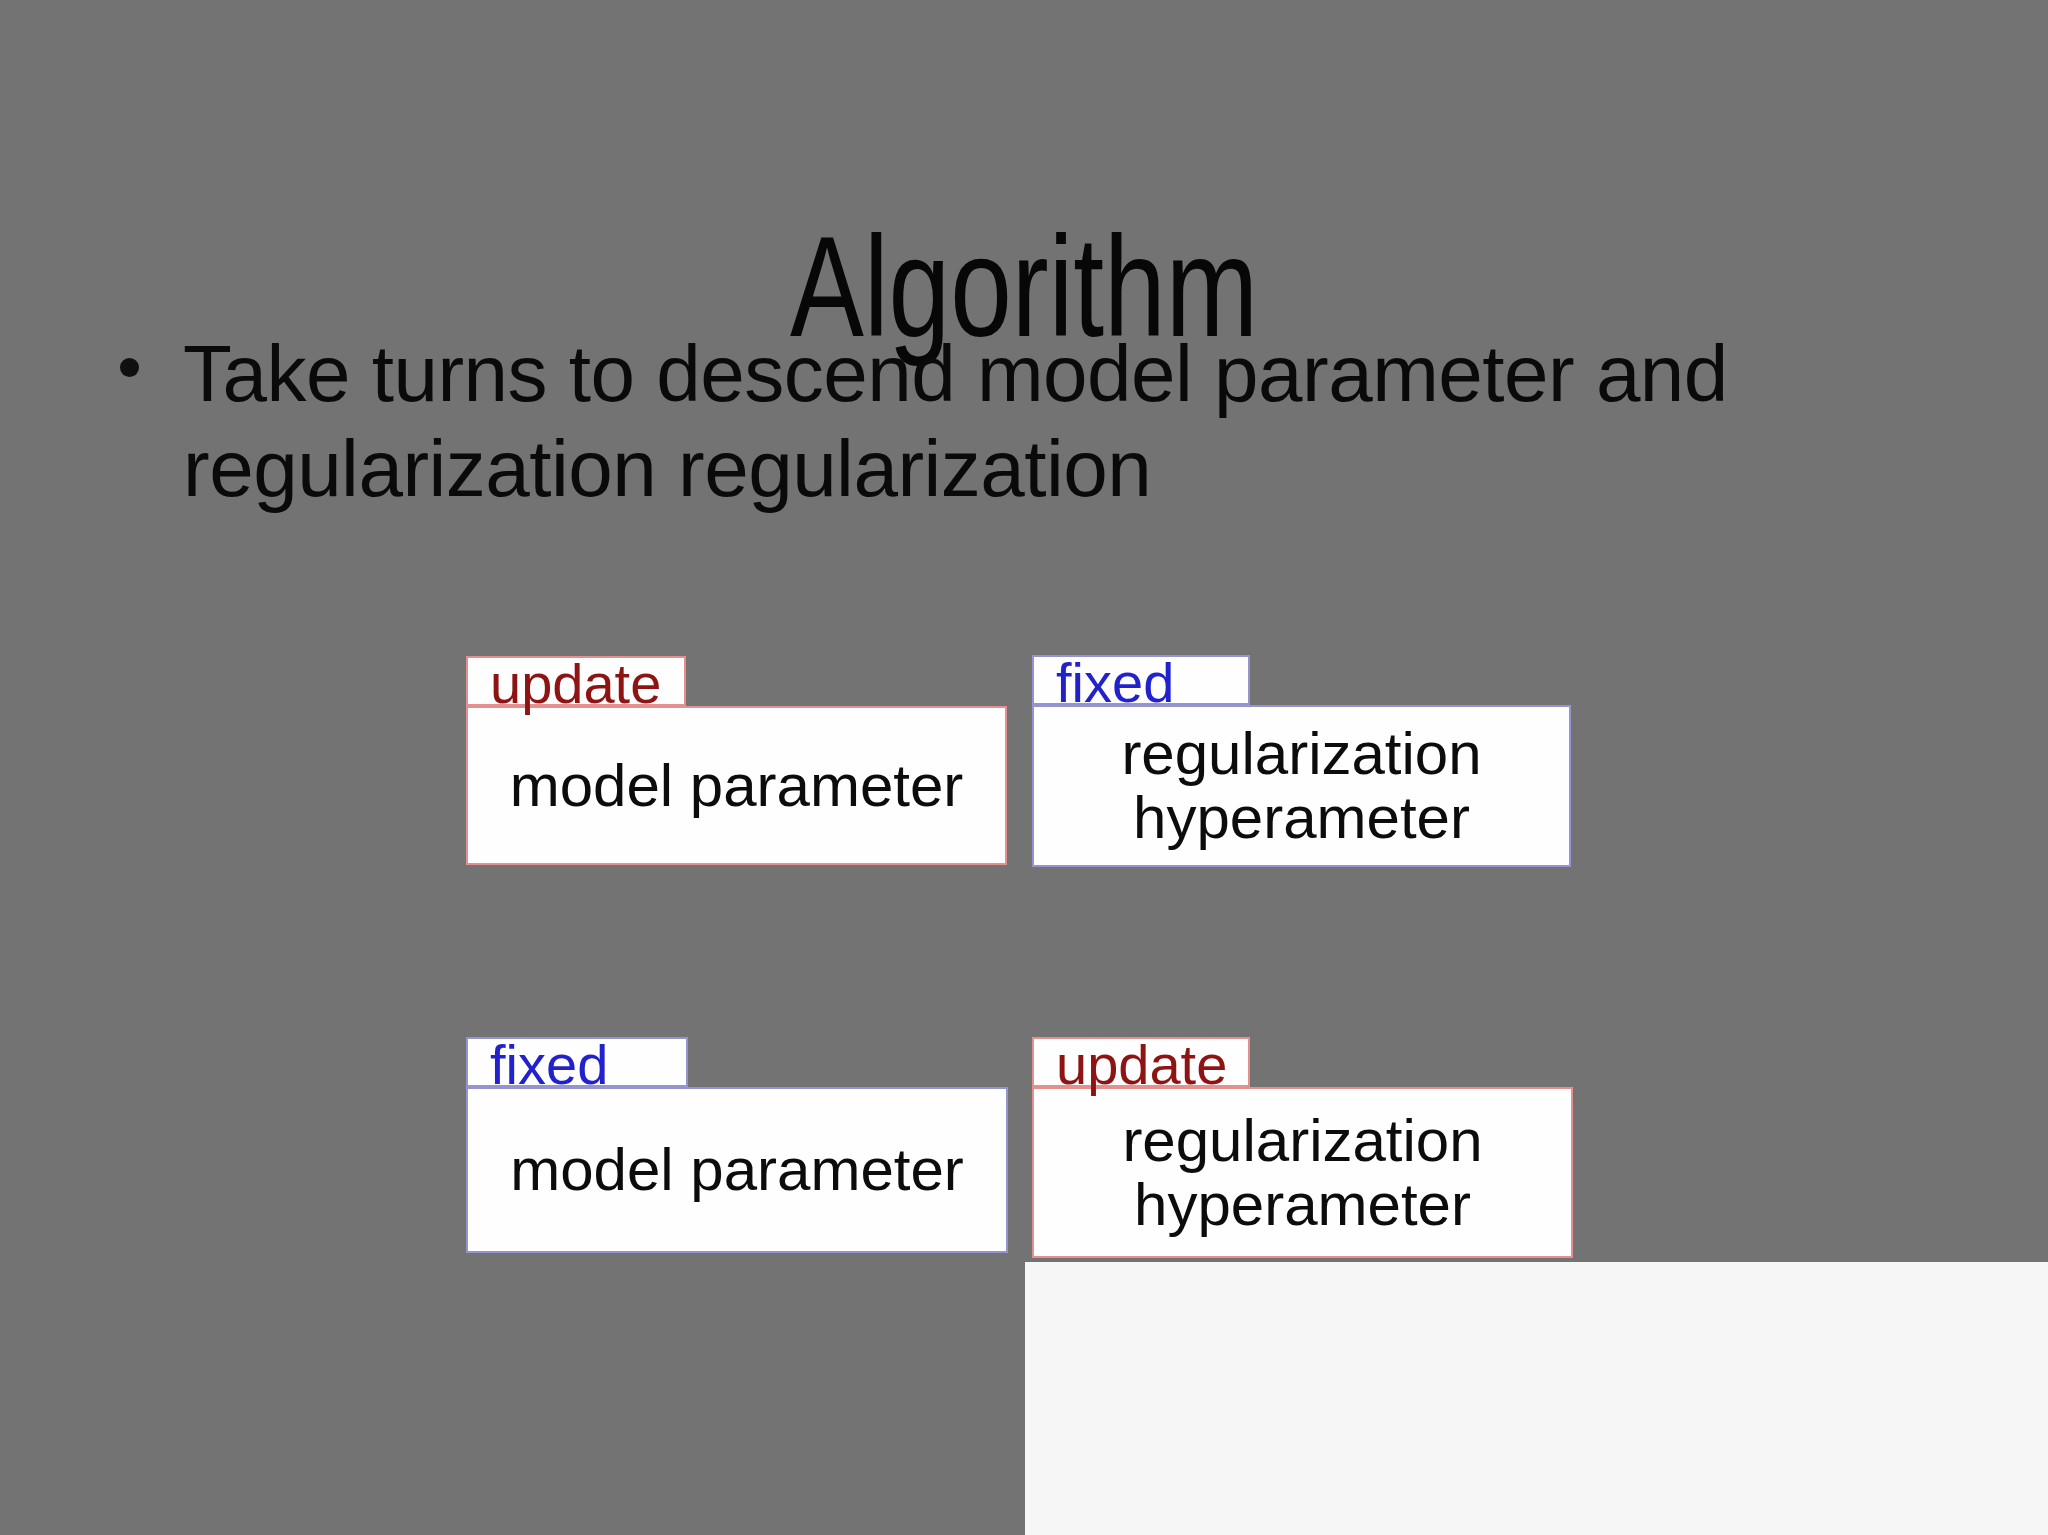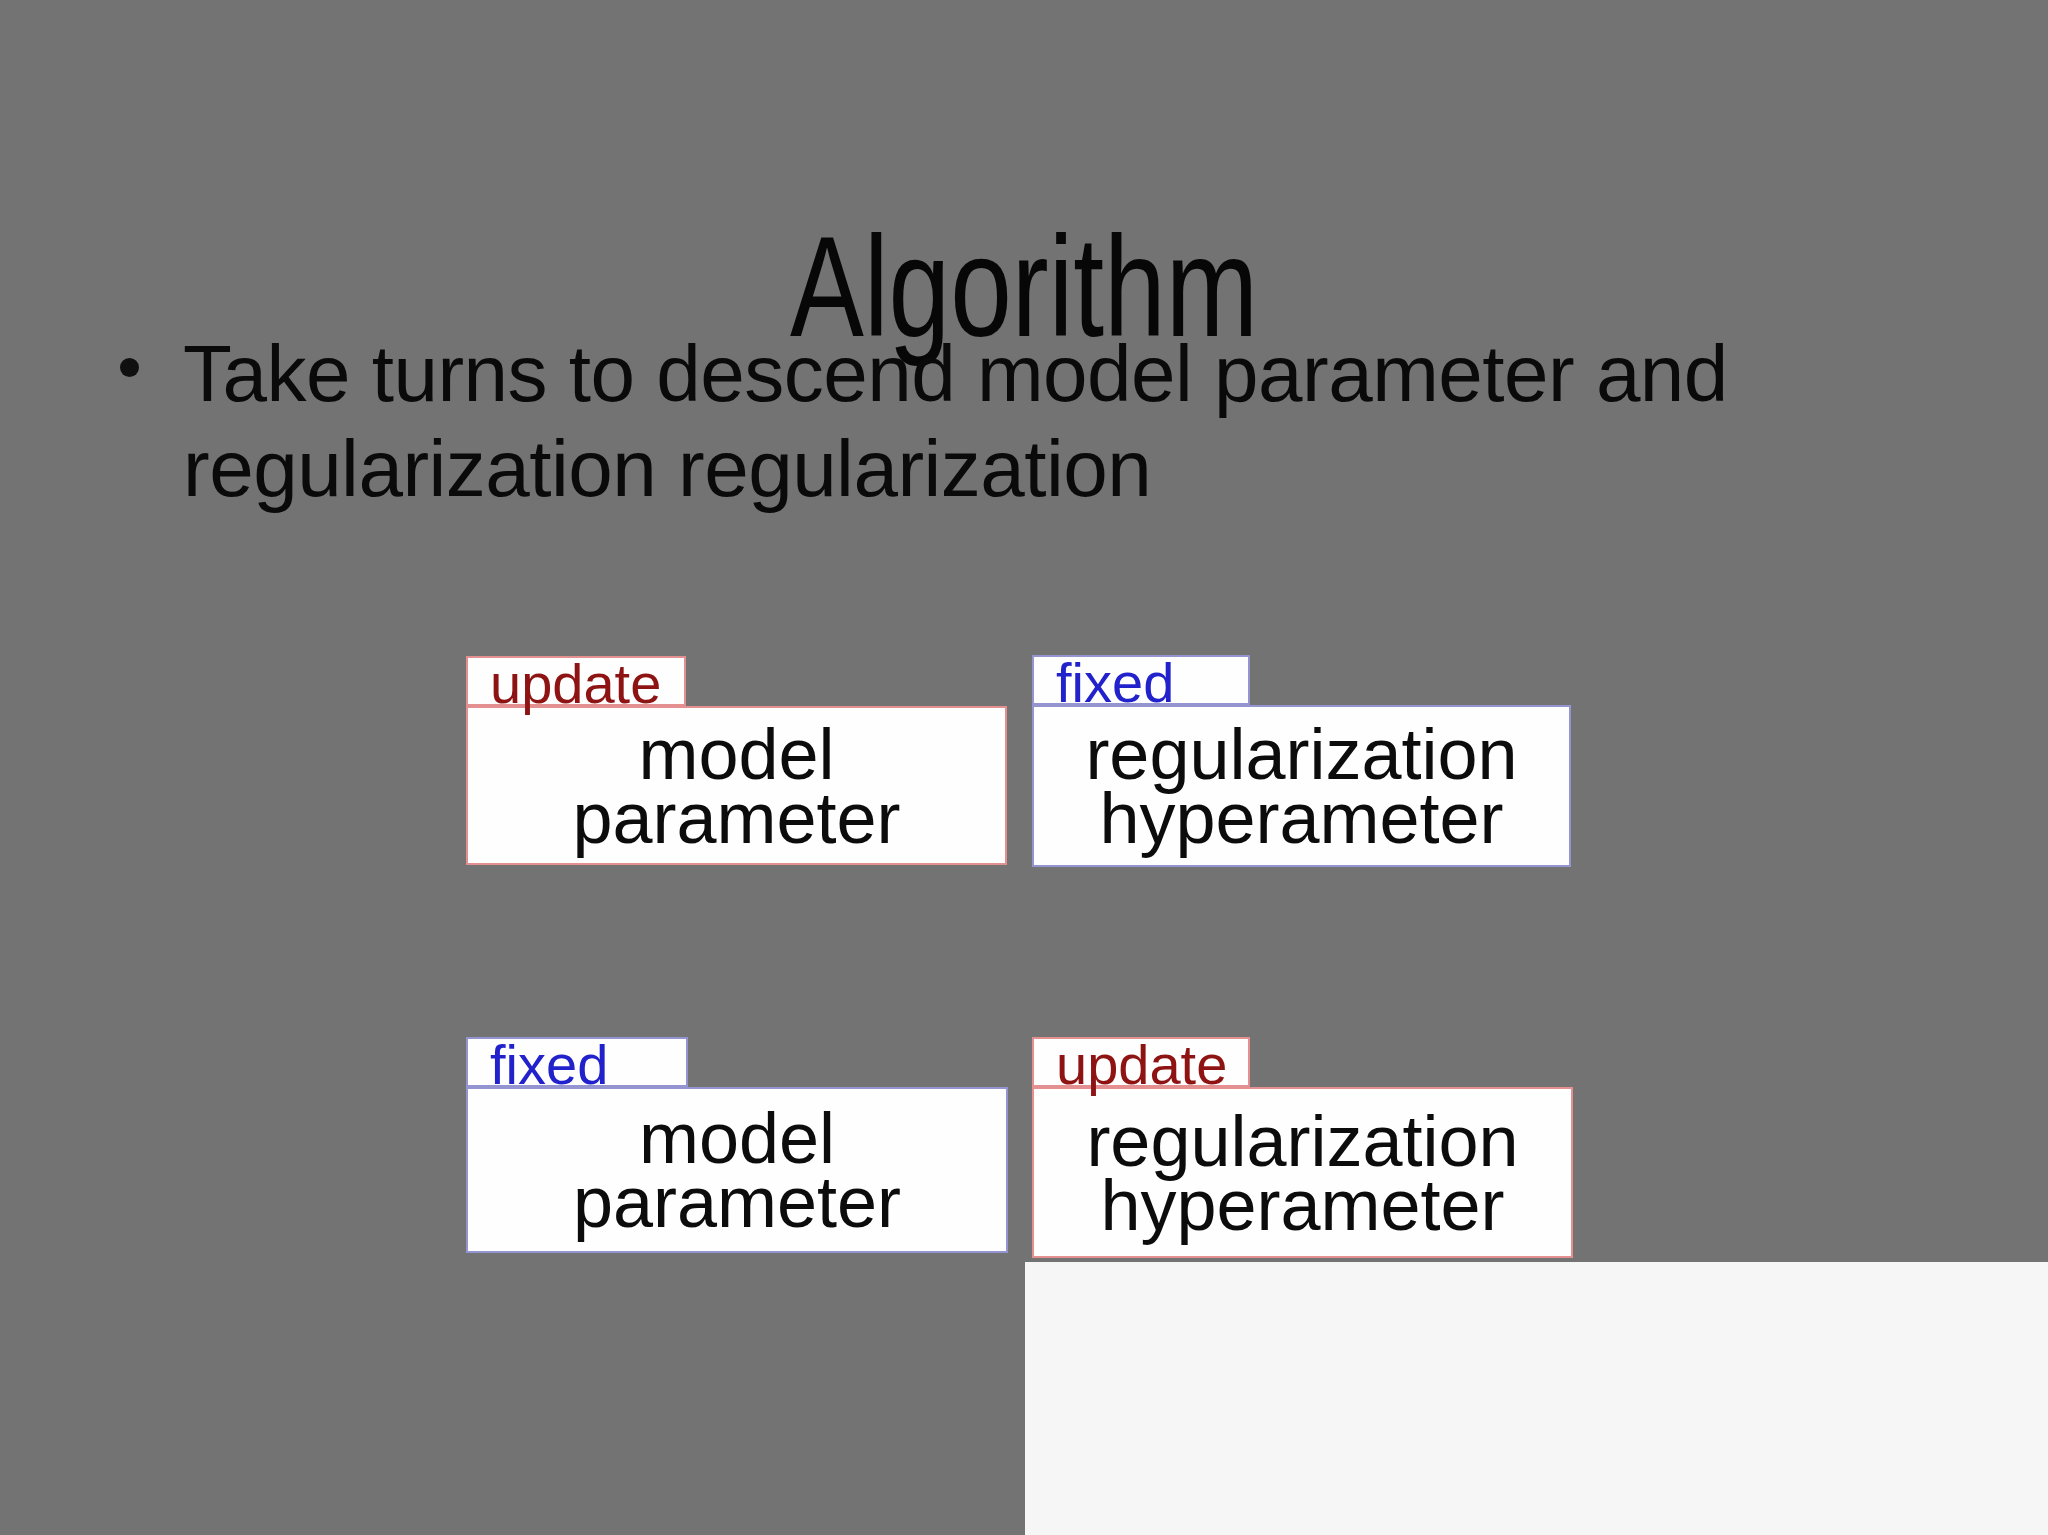--- a/index.html
+++ b/index.html
@@ -64,21 +64,21 @@
   .box {
     position: absolute;
     left: 0; top: 50px;
     border: 2px solid;
     box-sizing: border-box;
     background: #fffefe;
     display: flex;
     align-items: center;
     justify-content: center;
     text-align: center;
-    font-size: 72px;
+    font-size: 60px;
     line-height: 64px;
     color: #0c0c0c;
     white-space: pre-line;
     z-index: 1;
   }
   .tab.red  { color: var(--update-text, #8e1414); border-color: var(--red-border, #e59090); }
   .tab.blue { color: var(--fixed-text, #2222cc);  border-color: var(--blue-border, #9494d0); }
   .box.red  { border-color: var(--red-border, #e59090); }
   .box.blue { border-color: var(--blue-border, #9494d0); }
 

